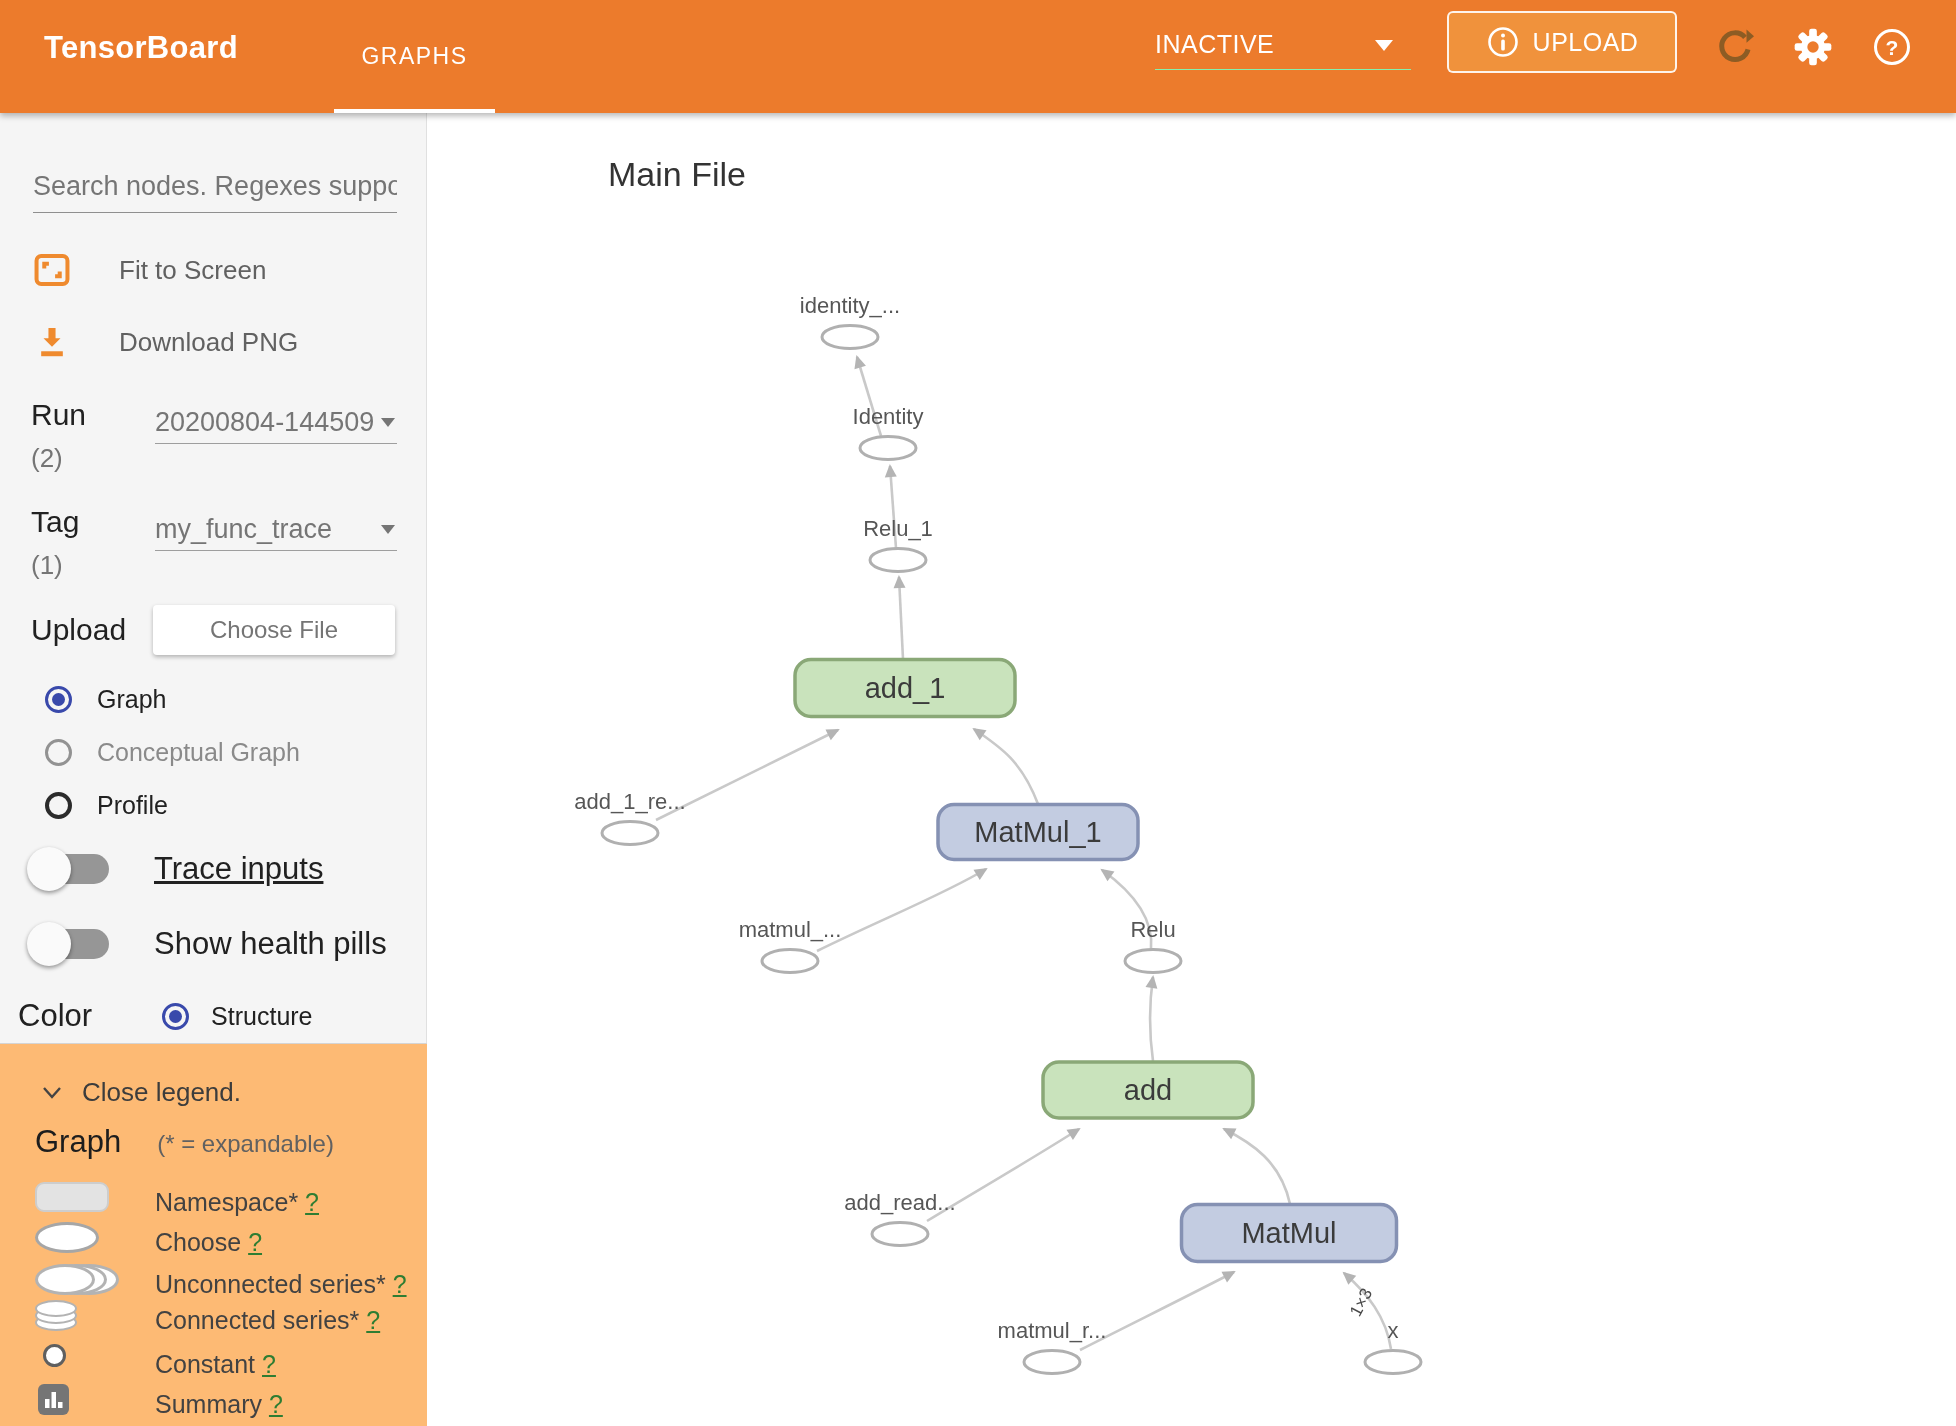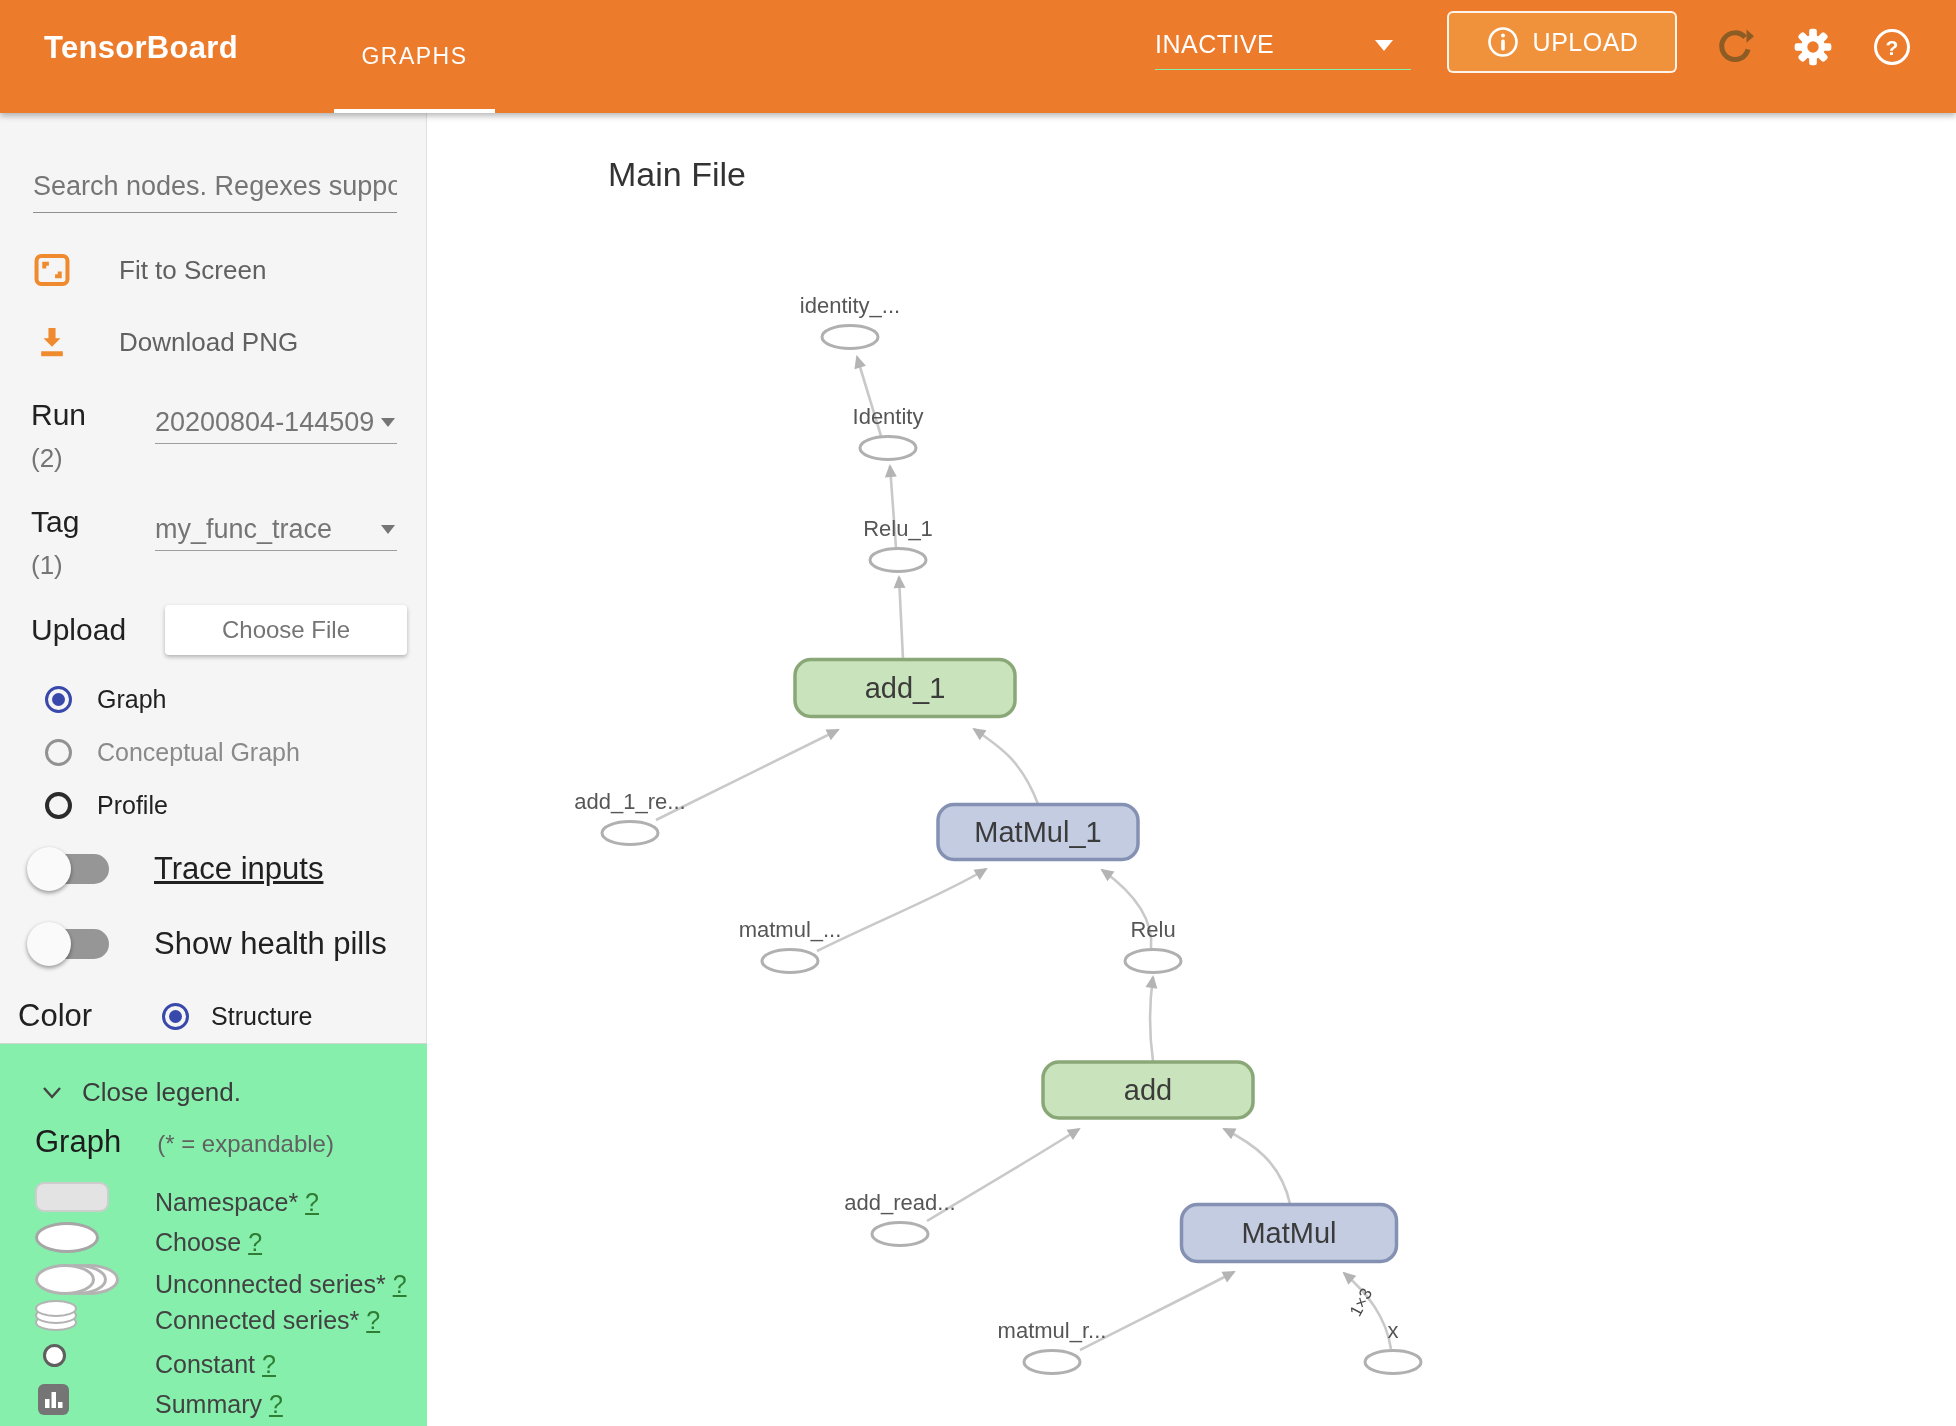--- a/index.html
+++ b/index.html
@@ -39,21 +39,21 @@
     color:#616161; font-size:26px; cursor:pointer; }
   .field-label { position:absolute; left:31px; font-size:30px; color:#212121; }
   .field-count { position:absolute; left:31px; font-size:26px; color:#757575; }
   .field-value { position:absolute; left:155px; width:242px; height:42px;
     border-bottom:1px solid #9e9e9e; font-size:27px; color:#757575;
     display:flex; align-items:center; cursor:pointer; }
   .field-value .caret { position:absolute; right:2px; top:16px; width:0; height:0;
     border-left:7px solid transparent; border-right:7px solid transparent; border-top:9px solid #757575; }
   .choose-file { position:absolute; left:153px; top:492px; width:242px; height:50px;
     background:#fff; border:none; border-radius:4px; box-shadow:0 2px 4px rgba(0,0,0,.28);
-    font-size:24px; color:#757575; font-family:"Liberation Sans",sans-serif; cursor:pointer;margin-left:12px; }
+    font-size:24px; color:#757575; font-family:"Liberation Sans",sans-serif; cursor:pointer; }
   .radio-row { position:absolute; left:45px; display:flex; align-items:center; gap:25px;
     font-size:25px; color:#212121; cursor:pointer; }
   .radio { width:27px; height:27px; border-radius:50%; position:relative; background:#f5f5f5; }
   .radio.sel { border:3px solid #3949ab; }
   .radio.sel::after { content:""; position:absolute; left:4px; top:4px; width:13px; height:13px;
     border-radius:50%; background:#3949ab; }
   .radio.gray { border:3px solid #929292; }
   .radio.dark { border:4px solid #2b2b2b; }
   .radio-label-gray { color:#8a8a8a; }
   .toggle-row { position:absolute; left:33px; display:flex; align-items:center; gap:45px;
@@ -62,21 +62,21 @@
   .toggle .track { position:absolute; left:4px; top:0; width:72px; height:30px;
     border-radius:15px; background:#969696; }
   .toggle .thumb { position:absolute; left:-6px; top:-7px; width:44px; height:44px;
     border-radius:50%; background:#fafafa; box-shadow:0 2px 4px rgba(0,0,0,.4); }
   .color-row { position:absolute; left:18px; top:885px; display:flex; align-items:center; }
   .color-row .clabel { font-size:31px; color:#212121; margin-right:70px; }
   .color-row .opt-label { font-size:25px; color:#212121; margin-left:22px; }
 
   
   .legend { position:absolute; left:0; top:930px; width:427px; height:383px;
-    background:#86efac; border-top:1px solid #d4d4d4; }
+    background:#fdba74; border-top:1px solid #d4d4d4; }
   .legend-close { position:absolute; left:40px; top:33px; display:flex; align-items:center;
     gap:18px; font-size:26px; color:#3c3c3c; cursor:pointer; }
   .legend-head { position:absolute; left:35px; top:80px; display:flex; align-items:baseline; gap:36px; }
   .legend-head .g { font-size:31px; color:#1d1d1d; }
   .legend-head .note { font-size:24px; color:#616161; }
   .lrow { position:absolute; left:0; width:427px; height:36px; }
   .lrow .shape { position:absolute; left:35px; top:0; }
   .lrow .ltext { position:absolute; left:155px; top:6px; font-size:25px; color:#424242; }
   .qlink { color:#2e7d32; text-decoration:underline; cursor:pointer; }
   .sw-namespace { width:74px; height:30px; background:#e3e3e3; border:2px solid #cdcdcd; border-radius:9px; }

